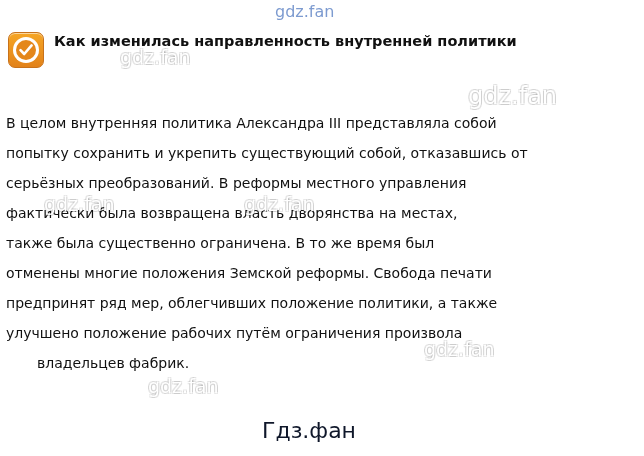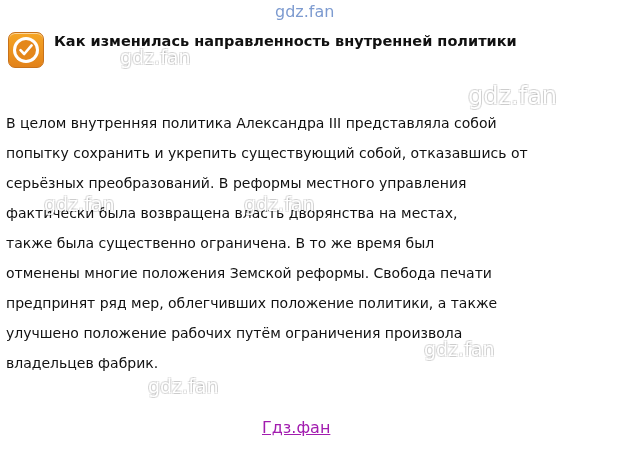--- a/index.html
+++ b/index.html
@@ -86,20 +86,21 @@
     color: #111111;
   }
   .body-text .jline {
     display: flex;
     justify-content: space-between;
     white-space: nowrap;
   }
   .body-text .lastline {
     display: block;
     white-space: nowrap;
+    margin-left: 31px;
   }
 
   
   .wm {
     position: absolute;
     color: #ffffff;
     font-family: "DejaVu Sans", sans-serif;
     white-space: nowrap;
     pointer-events: none;
     text-shadow:
@@ -117,25 +118,24 @@
   }
   .wm-1 { left: 120px; top: 46px; font-size: 19px; }
   .wm-2 { left: 468px; top: 82px; font-size: 24px; }
   .wm-3 { left: 44px;  top: 193px; font-size: 19px; }
   .wm-4 { left: 244px; top: 193px; font-size: 19px; }
   .wm-5 { left: 424px; top: 338px; font-size: 19px; }
   .wm-6 { left: 148px; top: 375px; font-size: 19px; }
   .wm-bottom {
     left: 262px;
     top: 418px;
-    font-size: 16px;
-    color: #a21caf;
+    font-size: 22px;
+    color: #0f172a;
     text-shadow: none;
     font-family: "DejaVu Sans", sans-serif;
-    text-decoration: underline;
   }
 </style>
 </head>
 <body>
 
 <div class="page">
 
   <div class="wm wm-top">gdz.fan</div>
 
   <div class="question-block">

